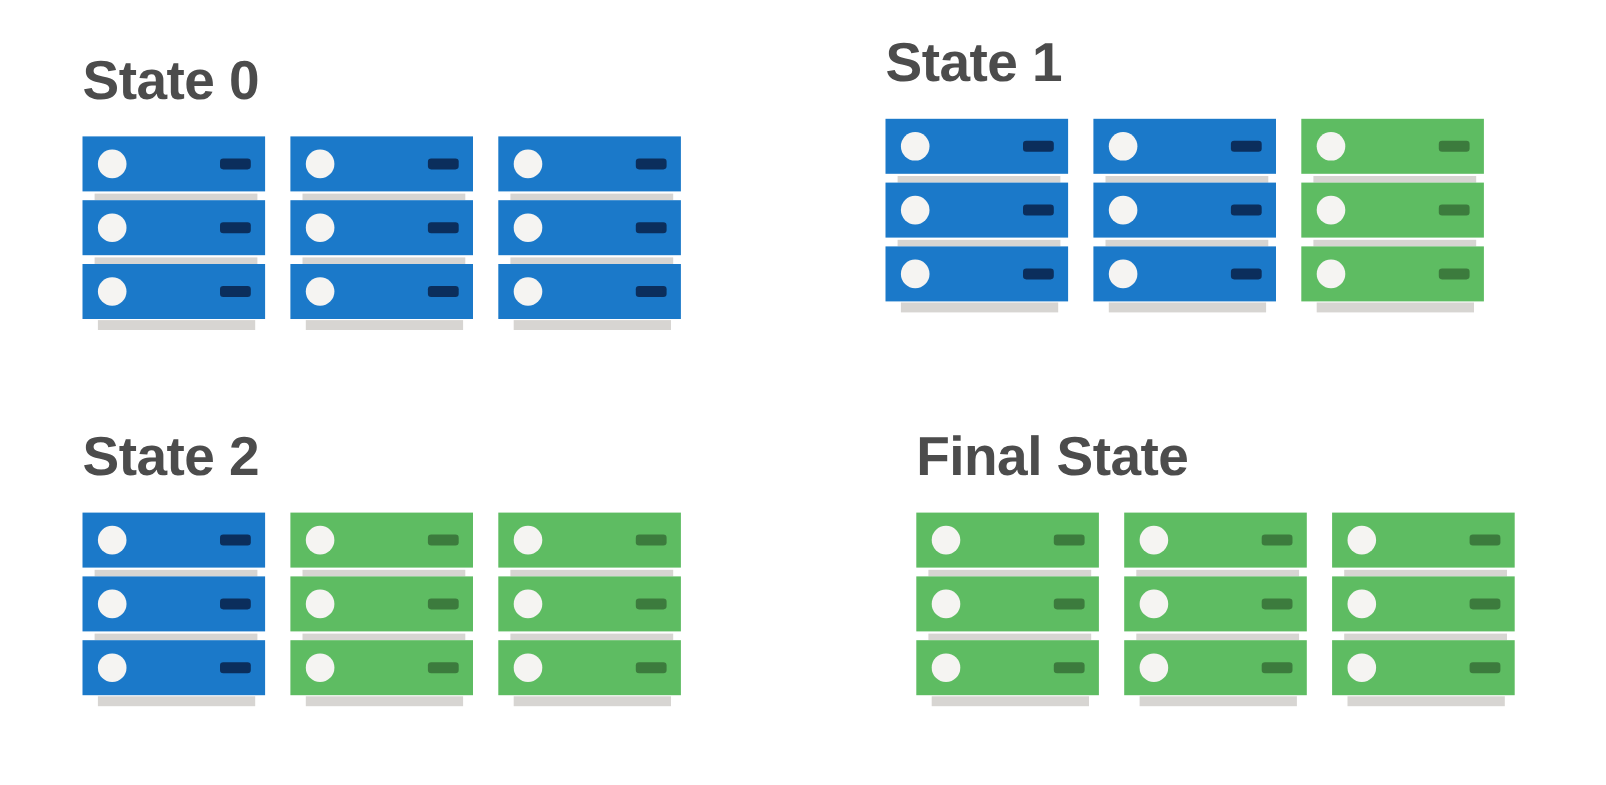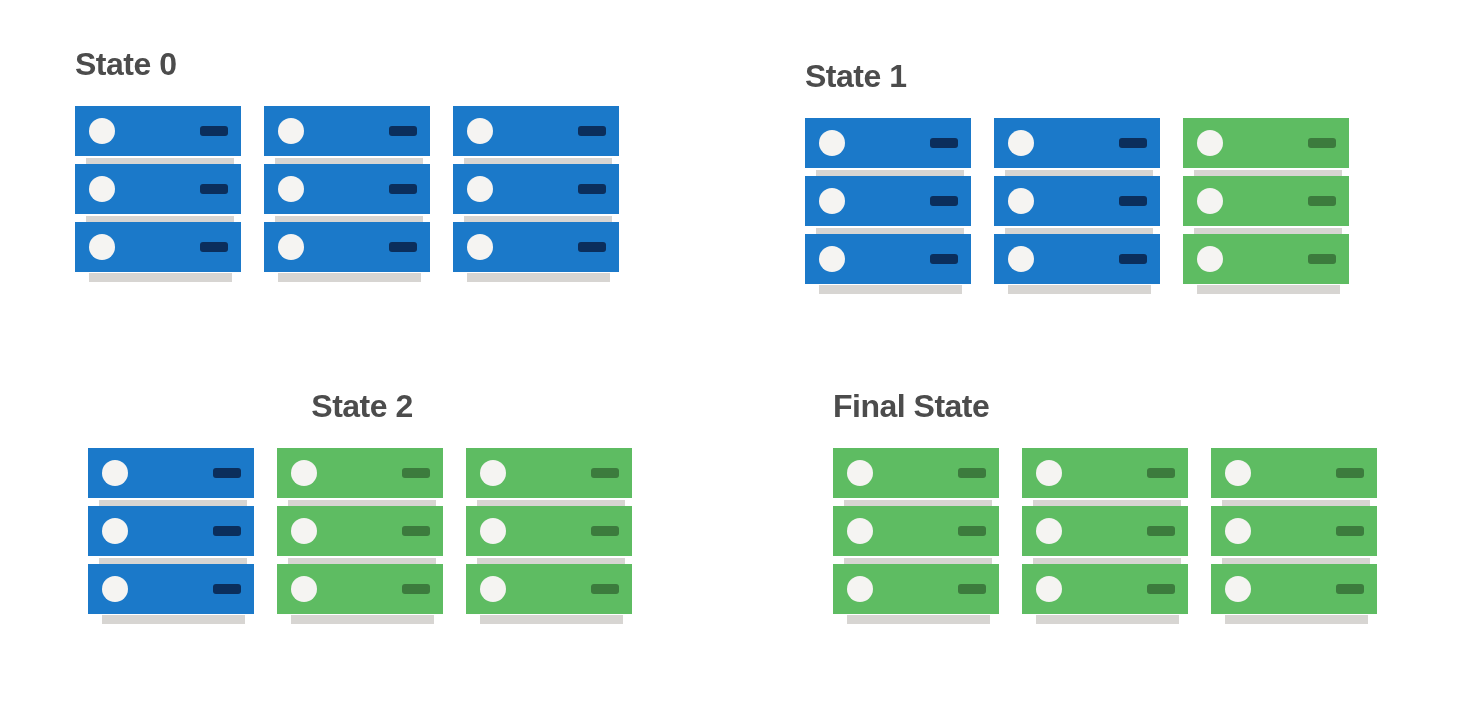--- a/index.html
+++ b/index.html
@@ -10,27 +10,27 @@
   }
   .canvas {
     position: relative;
     width: 1460px;
     height: 714px;
     background: var(--background, #ffffff);
     overflow: hidden;
   }
   .panel { position: absolute; width: 548px; }
   #panel-0 { left: 75px;  top: 48px; }
-  #panel-1 { left: 805px; top: 60px; }
-  #panel-2 { left: 88px;  top: 390px; text-align: center; }
+  #panel-1 { left: 805px; top: 32px; }
+  #panel-2 { left: 75px;  top: 390px; }
   #panel-3 { left: 805px; top: 390px; margin-left: 28px; }
 
   .panel-title {
     margin: 0 0 26px 0;
-    font-size: 32px;
+    font-size: 50px;
     line-height: 1.0;
     font-weight: bold;
     letter-spacing: -0.5px;
     color: var(--title-text, #4c4c4c);
   }
 
   .racks { display: flex; gap: 23px; }
   .rack  { display: flex; flex-direction: column; width: 166px; }
 
   .unit {

